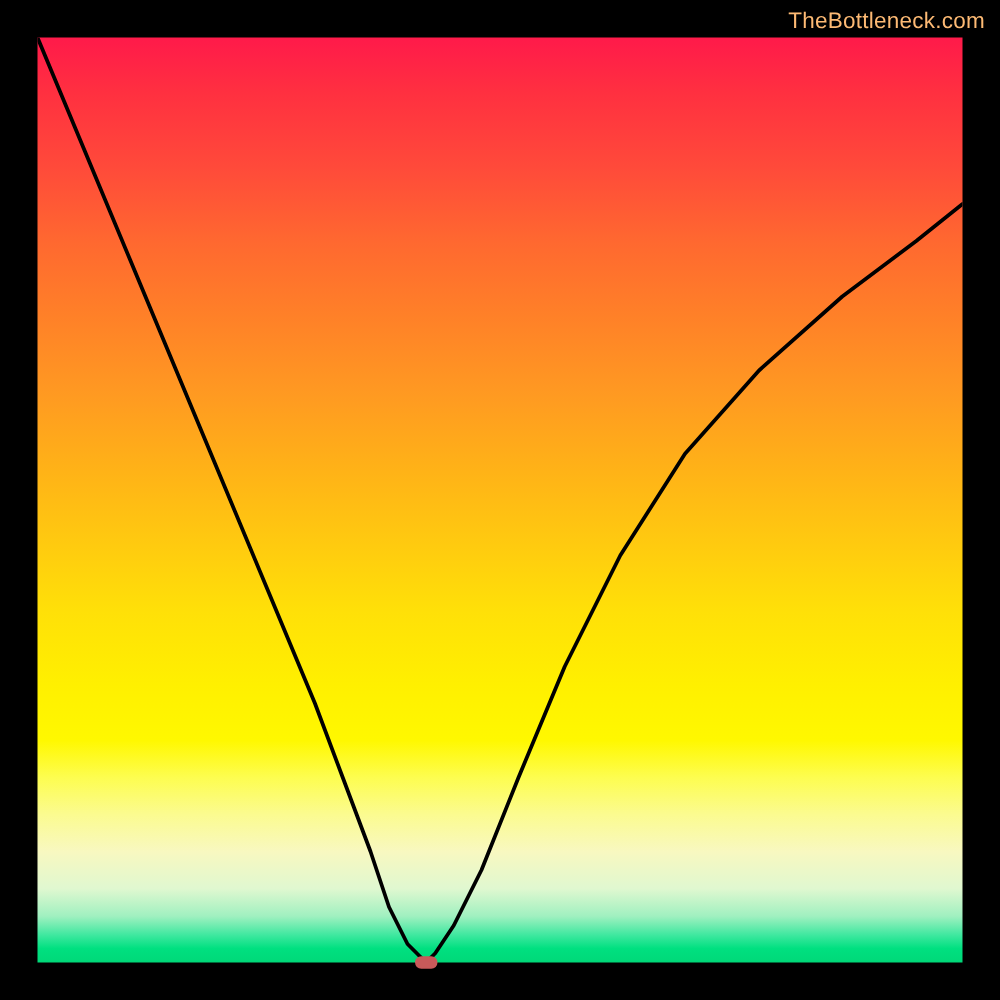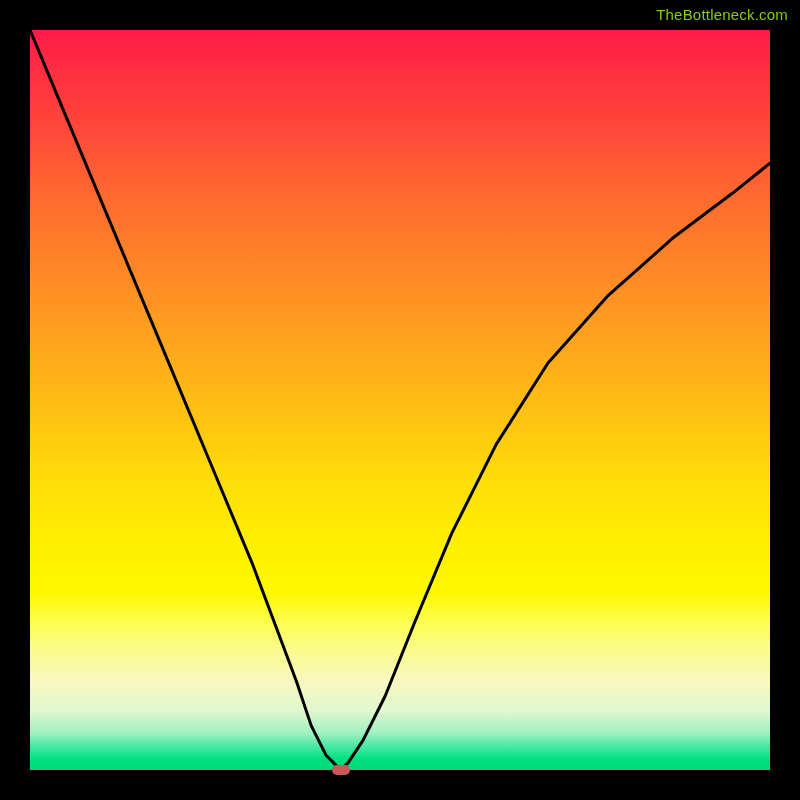--- a/index.html
+++ b/index.html
@@ -37,22 +37,22 @@
       #40e8a0 97%,
       #00e080 98.5%,
       #00d878 100%
     );
   }
   .watermark {
     position: absolute;
     top: 6px;
     right: 12px;
     font-family: Arial, Helvetica, sans-serif;
-    font-size: 15px;
-    color: #84cc16;
+    font-size: 18px;
+    color: #fdba74;
     font-weight: 500;
     letter-spacing: 0.2px;
   }
   svg.curve {
     position: absolute;
     left: 0;
     top: 0;
     width: 740px;
     height: 740px;
   }

